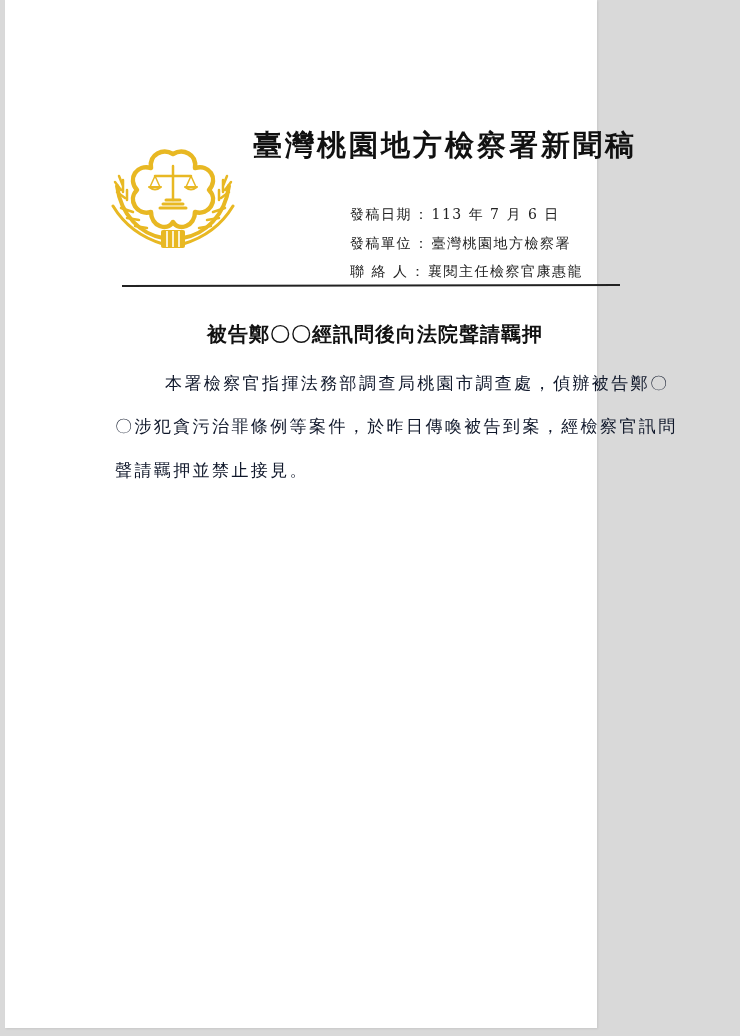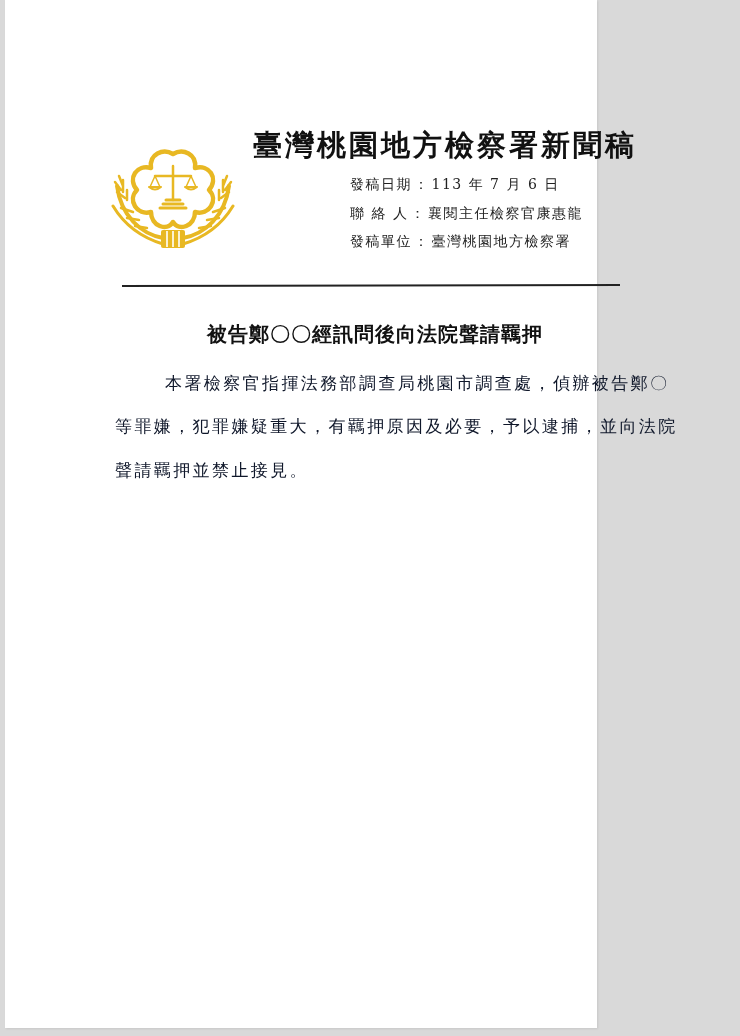--- a/index.html
+++ b/index.html
@@ -39,21 +39,21 @@
       font-size: 29px;
       font-weight: bold;
       letter-spacing: 3px;
       line-height: 38px;
       white-space: nowrap;
       color: #111;
     }
     .meta {
       position: absolute;
       left: 345px;
-      top: 170px;
+      top: 200px;
       font-size: 14px;
       line-height: 28.5px;
       color: #222;
       white-space: nowrap;
     }
     .meta-row {
       display: block;
       letter-spacing: 1.5px;
     }
     .meta-label { display: inline-block; }
@@ -145,30 +145,30 @@
     </svg>
   </div>
 
   <div class="title">臺灣桃園地方檢察署新聞稿</div>
 
   <div class="meta">
     <span class="meta-row">
       <span class="meta-label">發稿日期</span><span class="meta-sep">：</span><span class="meta-value">113 年 7 月 6 日</span>
     </span>
     <span class="meta-row">
-      <span class="meta-label">聯 絡 人</span><span class="meta-sep">：</span><span class="meta-value">襄閱主任檢察官康惠龍</span>
+      <span class="meta-label">發稿單位</span><span class="meta-sep">：</span><span class="meta-value">臺灣桃園地方檢察署</span>
     </span>
     <span class="meta-row">
-      <span class="meta-label">發稿單位</span><span class="meta-sep">：</span><span class="meta-value">臺灣桃園地方檢察署</span>
+      <span class="meta-label">聯 絡 人</span><span class="meta-sep">：</span><span class="meta-value">襄閱主任檢察官康惠龍</span>
     </span>
   </div>
 
   <div class="rule"></div>
 
   <div class="headline">被告鄭〇〇經訊問後向法院聲請羈押</div>
 
   <div class="body-text">
     <span class="body-line indent">本署檢察官指揮法務部調查局桃園市調查處，偵辦被告鄭〇</span>
-    <span class="body-line">等罪嫌，犯罪嫌疑重大，有羈押原因及必要，予以逮捕，並向法院</span>
+    <span class="body-line">〇涉犯貪污治罪條例等案件，於昨日傳喚被告到案，經檢察官訊問</span>
     <span class="body-line">聲請羈押並禁止接見。</span>
   </div>
 
 </div>
 
 </body></html>

